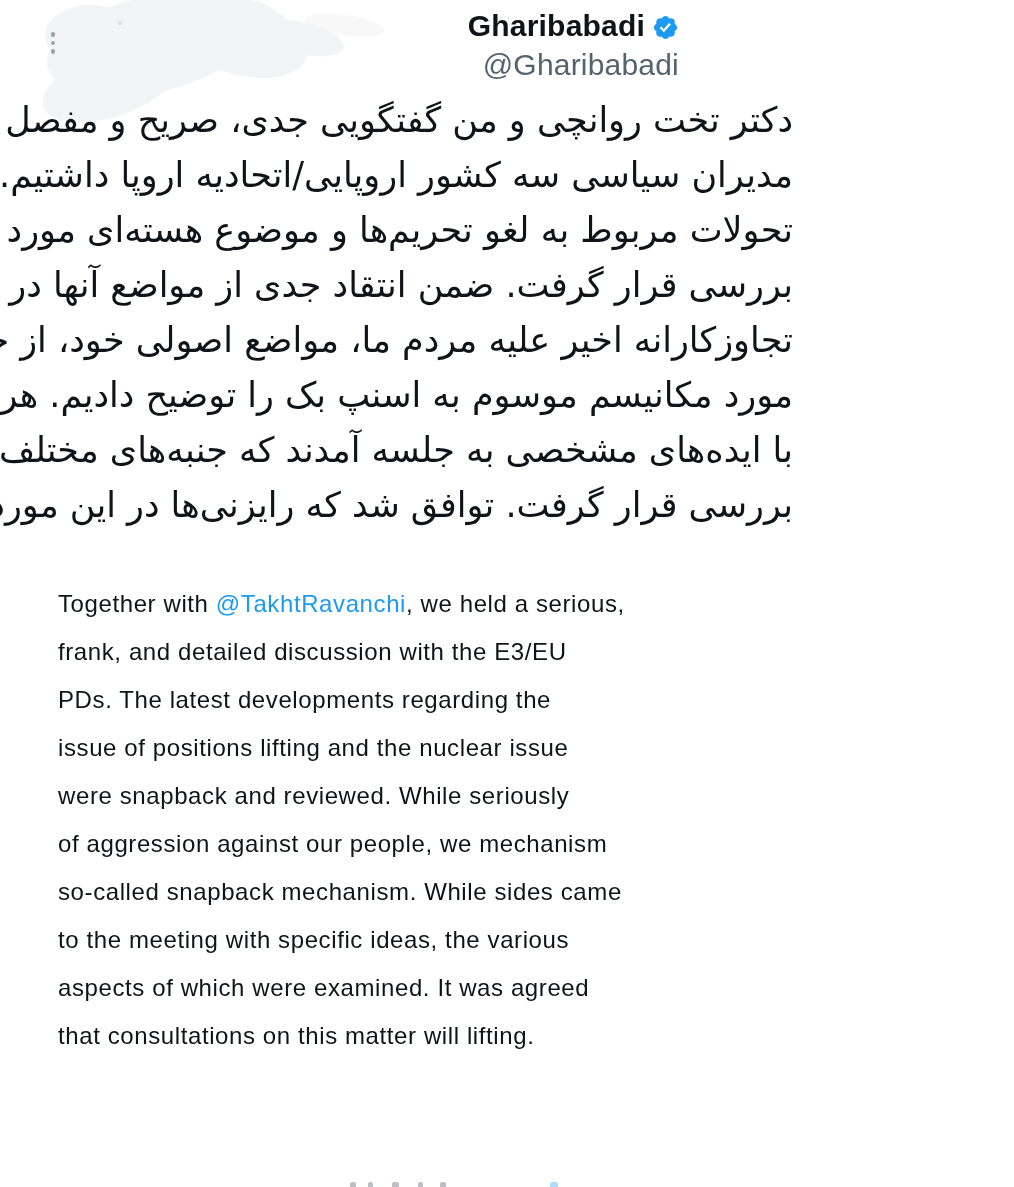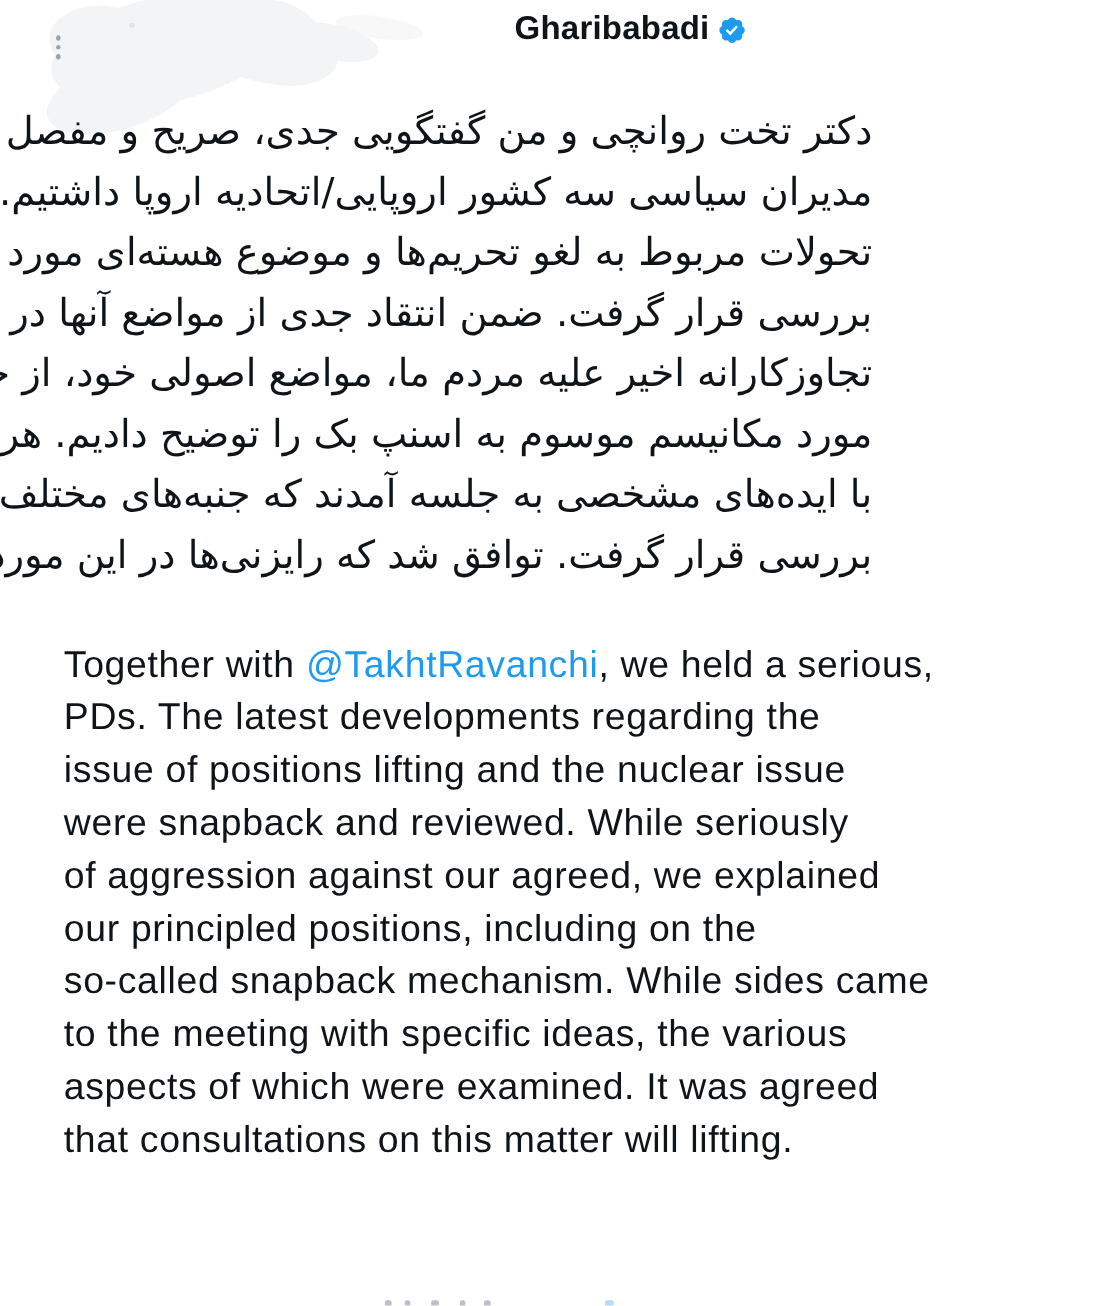--- a/index.html
+++ b/index.html
@@ -37,21 +37,21 @@
   .persian{
     position:absolute;right:62px;top:93px;
     direction:rtl;text-align:right;
     font-family:"DejaVu Sans",sans-serif;
     font-size:35px;line-height:55px;color:#0f1419;
   }
   .persian .p-line{white-space:nowrap;}
   
   .english{
     position:absolute;left:58px;top:580px;
-    font-size:34px;line-height:48px;letter-spacing:0.6px;color:#0f1419;
+    font-size:24px;line-height:48px;letter-spacing:0.6px;color:#0f1419;
   }
   .english .e-line{white-space:nowrap;}
   .mention{color:#1d9bf0;cursor:pointer;}
   
   .cutoff{
     position:absolute;left:0;top:1179px;width:1014px;height:8px;overflow:hidden;
   }
   .cutoff .rem{position:absolute;top:3px;height:7px;border-radius:2px;opacity:.45;}
 </style>
 </head>
@@ -80,20 +80,21 @@
     <span class="dot"></span>
   </div>
 
   <div class="header-text">
     <div class="name-row">
       <span class="display-name">Gharibabadi</span>
       <svg class="verified" viewBox="0 0 24 24">
         <path fill="#1d9bf0" fill-rule="evenodd" d="M22.25 12c0-1.43-.88-2.67-2.19-3.34.46-1.39.2-2.9-.81-3.91s-2.52-1.27-3.91-.81c-.66-1.31-1.91-2.19-3.34-2.19s-2.67.88-3.33 2.19c-1.4-.46-2.91-.2-3.92.81s-1.26 2.52-.8 3.91c-1.31.67-2.2 1.91-2.2 3.34s.89 2.67 2.2 3.34c-.46 1.39-.21 2.9.8 3.91s2.52 1.26 3.91.81c.67 1.31 1.91 2.19 3.34 2.19s2.68-.88 3.34-2.19c1.39.45 2.9.2 3.91-.81s1.27-2.52.81-3.91c1.31-.67 2.19-1.91 2.19-3.34zm-11.71 4.2L6.8 12.46l1.41-1.42 2.26 2.26 4.8-5.23 1.47 1.36-6.2 6.77z"></path>
       </svg>
     </div>
+    <div class="handle">@Gharibabadi</div>
   </div>
 
   <div class="avatar">
     <svg width="66" height="66" viewBox="0 0 66 66">
       <defs>
           <clipPath id="avclip">
             <circle cx="33" cy="33" r="33"></circle>
           </clipPath>
         </defs>
       <g clip-path="url(#avclip)">
@@ -123,25 +124,25 @@
     <div class="p-line">تحولات مربوط به لغو تحریم‌ها و موضوع هسته‌ای مورد بحث و</div>
     <div class="p-line">بررسی قرار گرفت. ضمن انتقاد جدی از مواضع آنها در مورد جنگ</div>
     <div class="p-line">تجاوزکارانه اخیر علیه مردم ما، مواضع اصولی خود، از جمله در</div>
     <div class="p-line">مورد مکانیسم موسوم به اسنپ بک را توضیح دادیم. هر دو طرف</div>
     <div class="p-line">با ایده‌های مشخصی به جلسه آمدند که جنبه‌های مختلف آن مورد</div>
     <div class="p-line">بررسی قرار گرفت. توافق شد که رایزنی‌ها در این مورد ادامه یابد.</div>
   </div>
 
   <div class="english">
     <div class="e-line"><span>Together with </span><span class="mention">@TakhtRavanchi</span><span>, we held a serious,</span></div>
+    <div class="e-line">frank, and detailed discussion with the E3/EU</div>
     <div class="e-line">PDs. The latest developments regarding the</div>
     <div class="e-line">issue of positions lifting and the nuclear issue</div>
     <div class="e-line">were snapback and reviewed. While seriously</div>
-    <div class="e-line">of aggression against our agreed, we explained</div>
-    <div class="e-line">our principled positions, including on the</div>
+    <div class="e-line">of aggression against our people, we mechanism</div>
     <div class="e-line">so-called snapback mechanism. While sides came</div>
     <div class="e-line">to the meeting with specific ideas, the various</div>
     <div class="e-line">aspects of which were examined. It was agreed</div>
     <div class="e-line">that consultations on this matter will lifting.</div>
   </div>
 
   <div class="cutoff">
     <span class="rem" style="left:350px;width:6px;background:#6b7280;"></span>
     <span class="rem" style="left:368px;width:5px;background:#6b7280;"></span>
     <span class="rem" style="left:392px;width:7px;background:#6b7280;"></span>

